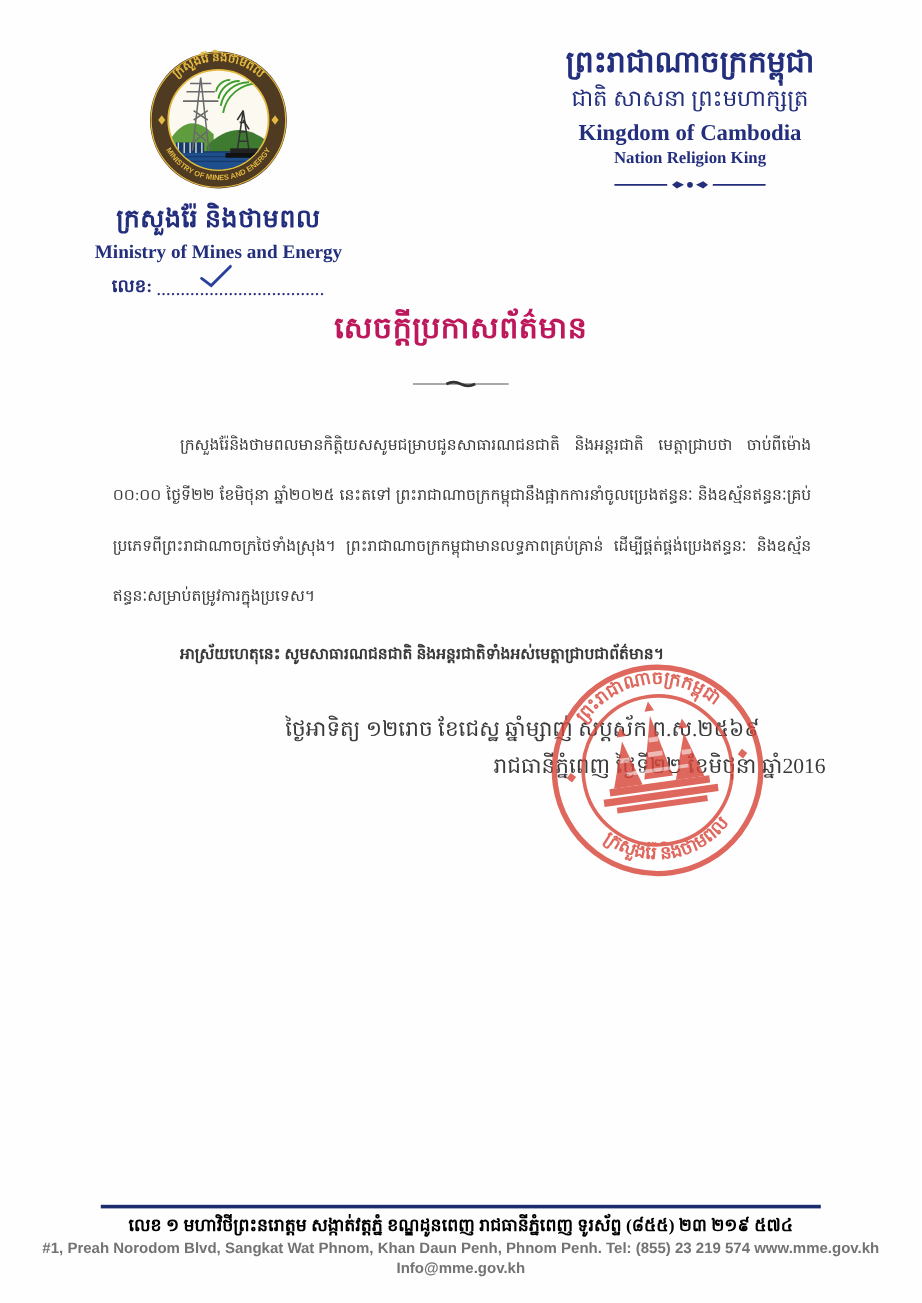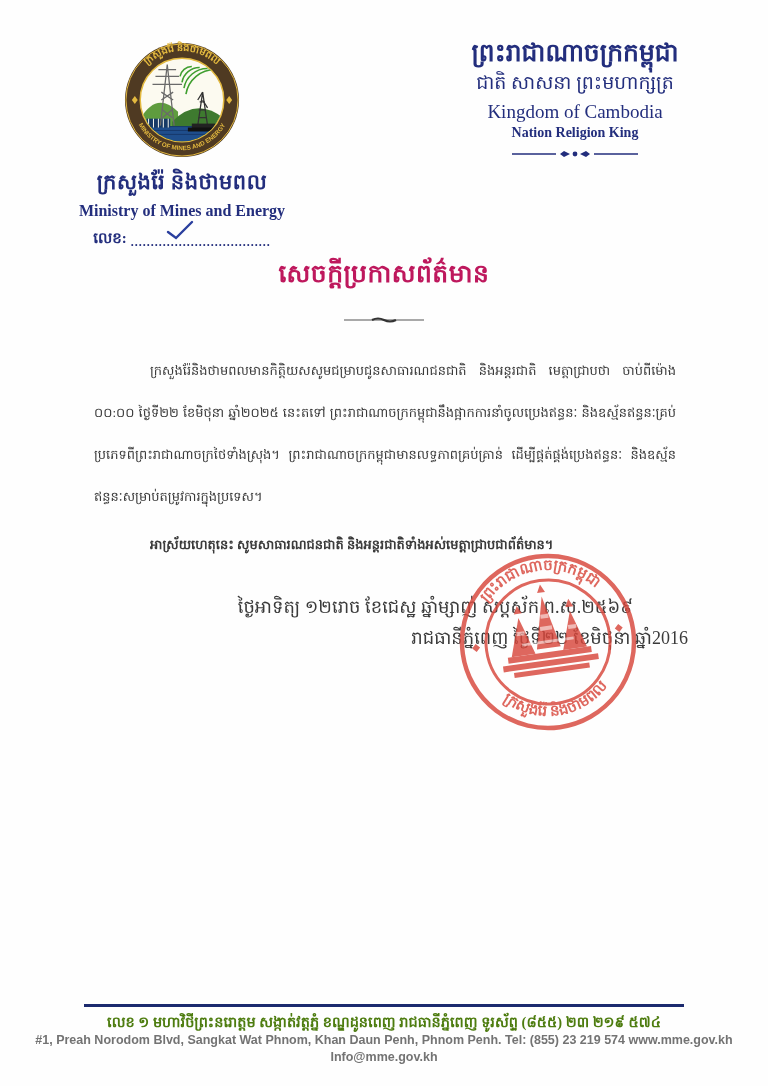--- a/index.html
+++ b/index.html
@@ -21,21 +21,21 @@
     font-family:"Liberation Serif",serif; }
   .ref-line { margin-top:8px; font-size:15px; font-weight:bold; color:#232e7d;
     display:flex; align-items:flex-end; justify-content:center; gap:4px; }
   .ref-dots { position:relative; color:#232e7d; font-size:12px; letter-spacing:1px; }
   .ref-check { position:absolute; left:34px; top:-16px; }
 
   
   .lh-right { position:absolute; right:58px; top:36px; width:270px; text-align:center; color:#232e7d; }
   .kingdom-kh { font-size:25px; font-weight:bold; line-height:1.35; }
   .motto-kh   { font-size:19px; font-weight:normal; line-height:1.4; }
-  .kingdom-en { margin-top:4px; font-size:19px; font-weight:normal; line-height:1.25;
+  .kingdom-en { margin-top:4px; font-size:19px; font-weight:bold; line-height:1.25;
     font-family:"Liberation Serif",serif; }
   .motto-en   { font-size:14px; font-weight:bold; line-height:1.3;
     font-family:"Liberation Serif",serif; }
   .flourish { margin-top:6px; }
 
   
   .title-block { position:absolute; left:0; right:0; top:258px; text-align:center; }
   .doc-title { font-size:25px; font-weight:bold; color:#be185d; letter-spacing:.5px; }
   .title-flourish { margin-top:22px; }
 
@@ -50,21 +50,21 @@
     font-size:18px; color:#3a3a3a; line-height:31px; }
   .date-lunar { padding-right:55px; }
 
   
   .seal { position:absolute; left:458px; top:552px; width:180px; height:180px;
     opacity:.82; transform:rotate(-8deg); pointer-events:none; }
 
   
   .footer { position:absolute; left:0; right:0; bottom:20px; text-align:center; }
   .footer-rule { width:600px; height:3px; background:#1c2a6e; margin:0 auto 5px auto; }
-  .footer-kh { font-size:14.5px; font-weight:bold; color:#4d7c0f; line-height:20px; }
+  .footer-kh { font-size:14.5px; font-weight:bold; color:#000000; line-height:20px; }
   .footer-en { font-size:12.5px; font-weight:bold; color:#737373; line-height:17px;
     font-family:"Liberation Sans",sans-serif; }
 </style>
 </head>
 <body>
 
 <div class="page">
 
   <div class="lh-left">
     <div class="logo-wrap">

